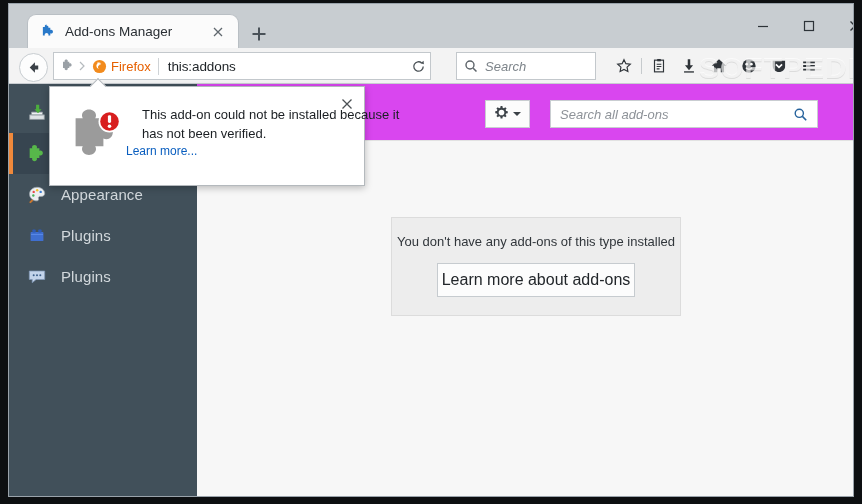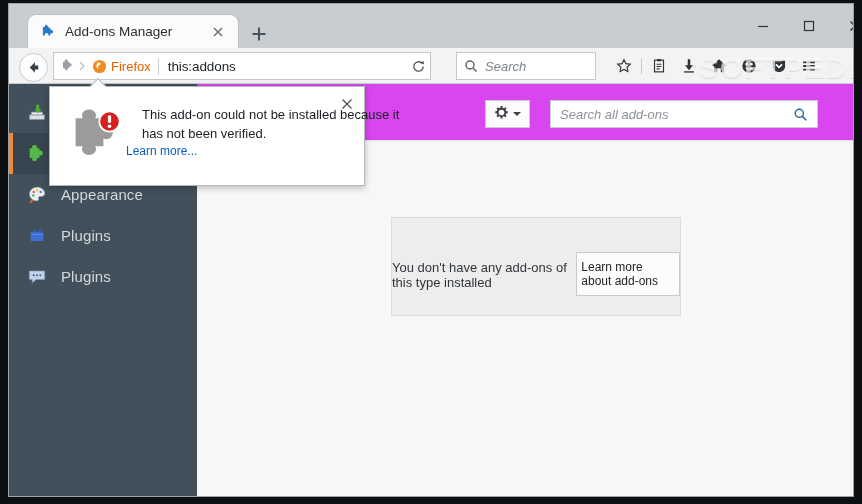--- a/index.html
+++ b/index.html
@@ -140,26 +140,26 @@
     position:absolute;left:353px;top:16px;width:268px;height:28px;
     background:#ffffff;border:1px solid #c9cdd1;box-sizing:border-box;
     display:flex;align-items:center;padding:0 9px;
   }
   .addon-search-ph{font-size:13px;color:#8d9298;font-style:italic;flex:1;}
   .addon-search-mag{width:15px;height:15px;color:#25629c;}
 
   .emptybox{
     position:absolute;left:194px;top:133px;width:290px;height:99px;
     background:#ededed;border:1px solid #dcdcdc;box-sizing:border-box;
-    display:flex;flex-direction:row;align-items:center;
+    display:flex;flex-direction:column;align-items:center;
   }
   .empty-text{font-size:13px;color:#31363b;margin-top:16px;}
   .empty-btn{
     margin-top:14px;padding:7px 4px;background:#fcfcfc;
-    border:1px solid #c6cbcf;font-size:12px;color:#22262a;
+    border:1px solid #c6cbcf;font-size:16px;color:#22262a;
   }
 
   
   .doorhanger{
     position:absolute;left:40px;top:82px;width:316px;height:100px;
     background:#ffffff;border:1px solid #b4b9bd;box-sizing:border-box;
     box-shadow:0 2px 7px rgba(0,0,0,0.25);
     z-index:40;
   }
   .dh-tail{

